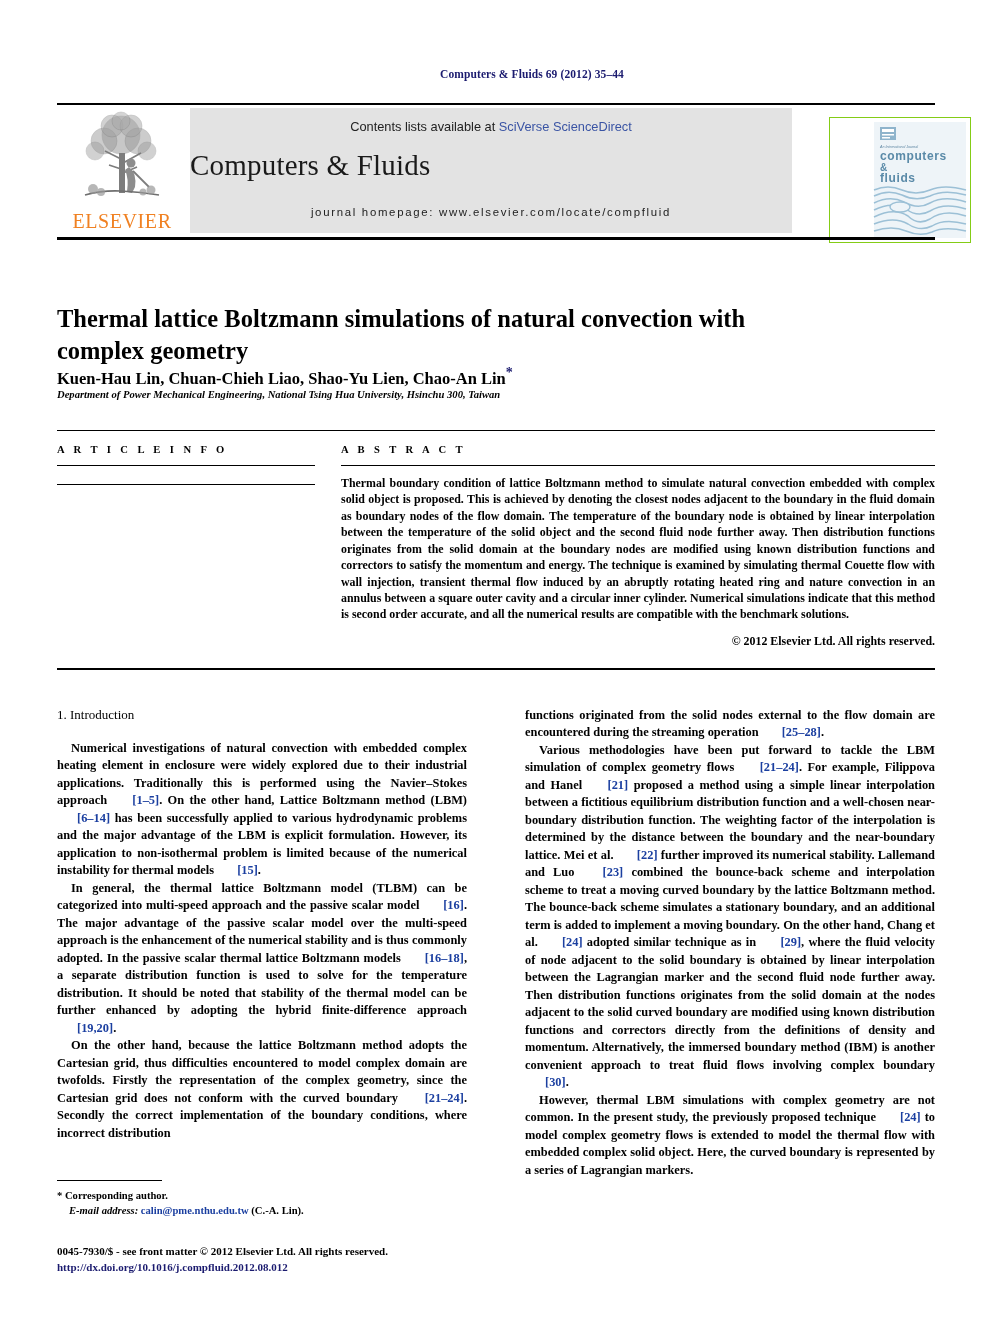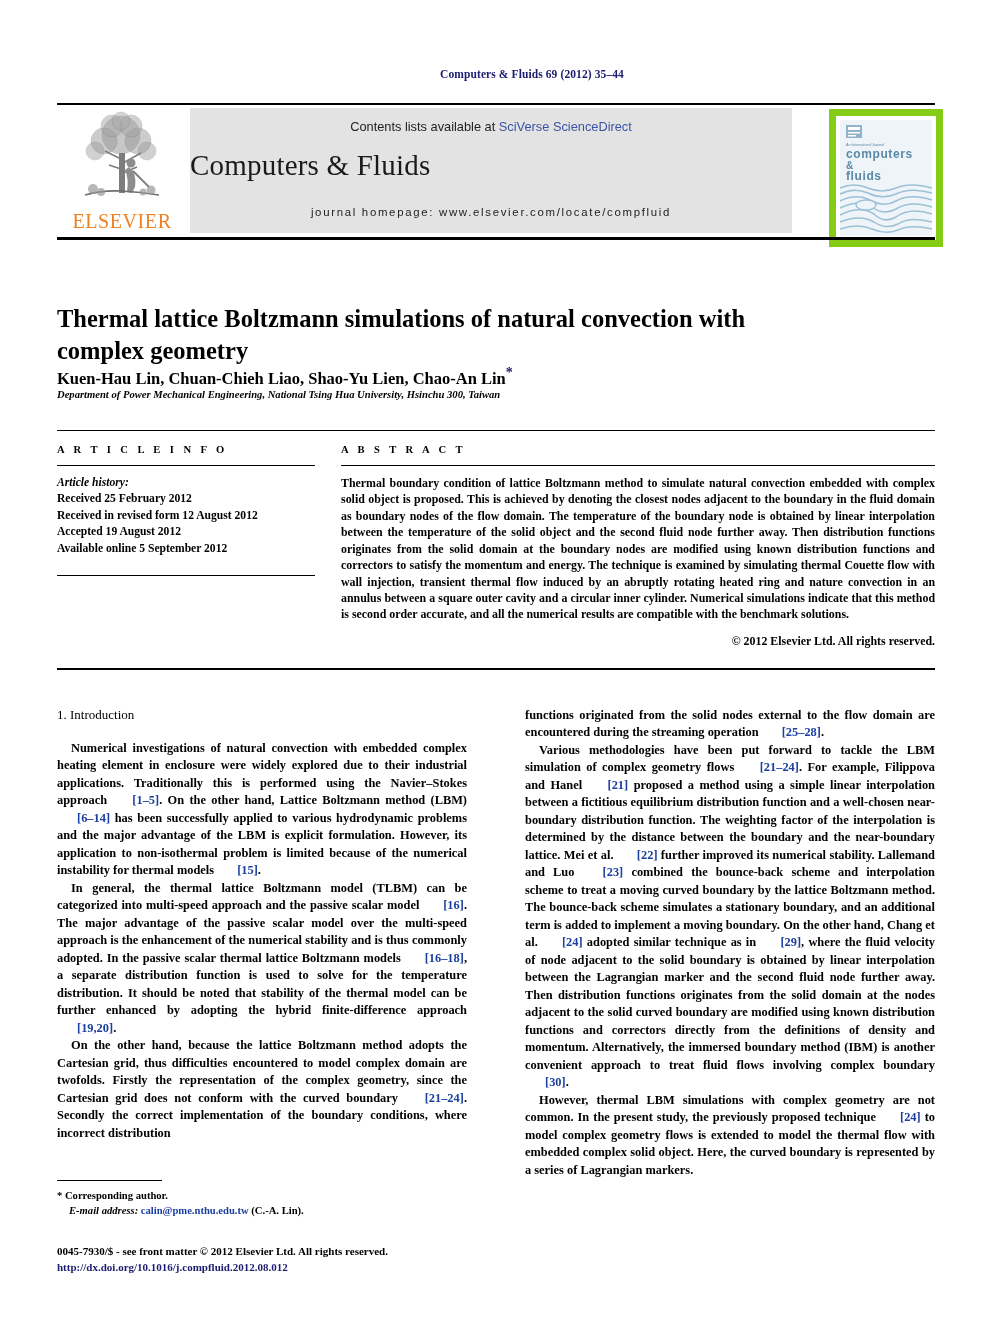--- a/index.html
+++ b/index.html
@@ -115,26 +115,27 @@
     letter-spacing: 0.6px;
   }
   .tree-svg {
     position: absolute;
     left: 8px; top: 0px;
   }
 
   
   .cover-thumb {
     position: absolute;
-    left: 772px; top: 4px;
+    left: 772px; top: 12px;
     width: 100px;
     height: 124px;
     background: #ffffff;
-    border: 7px solid #84cc16;
+    border: 1px solid #84cc16;
     overflow: hidden;
+    padding-left: 40px;
   }
 
   
   .article-title {
     position: absolute;
     left: 57px; top: 287px;
     width: 720px;
     font-family: "Liberation Serif", serif;
     font-size: 24.5px;
     line-height: 1.28;
@@ -376,27 +377,20 @@
   <div class="authors">
     <span>Kuen-Hau Lin, Chuan-Chieh Liao, Shao-Yu Lien, Chao-An Lin</span><span class="star">*</span>
   </div>
   <div class="affiliation">Department of Power Mechanical Engineering, National Tsing Hua University, Hsinchu 300, Taiwan</div>
 
   <div class="info-rule-top"></div>
 
   <div class="info-col">
     <div class="sec-head">A R T I C L E   I N F O</div>
     <div class="thin-rule"></div>
-    <div class="info-block">
-      <div class="ital">Article history:</div>
-      <div>Received 25 February 2012</div>
-      <div>Received in revised form 12 August 2012</div>
-      <div>Accepted 19 August 2012</div>
-      <div>Available online 5 September 2012</div>
-    </div>
     <div class="thin-rule" style="margin-top:18px"></div>
   </div>
 
   <div class="abstract-col">
     <div class="sec-head">A B S T R A C T</div>
     <div class="thin-rule"></div>
     <div class="abs-body">Thermal boundary condition of lattice Boltzmann method to simulate natural convection embedded with complex solid object is proposed. This is achieved by denoting the closest nodes adjacent to the boundary in the fluid domain as boundary nodes of the flow domain. The temperature of the boundary node is obtained by linear interpolation between the temperature of the solid object and the second fluid node further away. Then distribution functions originates from the solid domain at the boundary nodes are modified using known distribution functions and correctors to satisfy the momentum and energy. The technique is examined by simulating thermal Couette flow with wall injection, transient thermal flow induced by an abruptly rotating heated ring and nature convection in an annulus between a square outer cavity and a circular inner cylinder. Numerical simulations indicate that this method is second order accurate, and all the numerical results are compatible with the benchmark solutions.</div>
     <div class="abs-copy">© 2012 Elsevier Ltd. All rights reserved.</div>
   </div>
 

